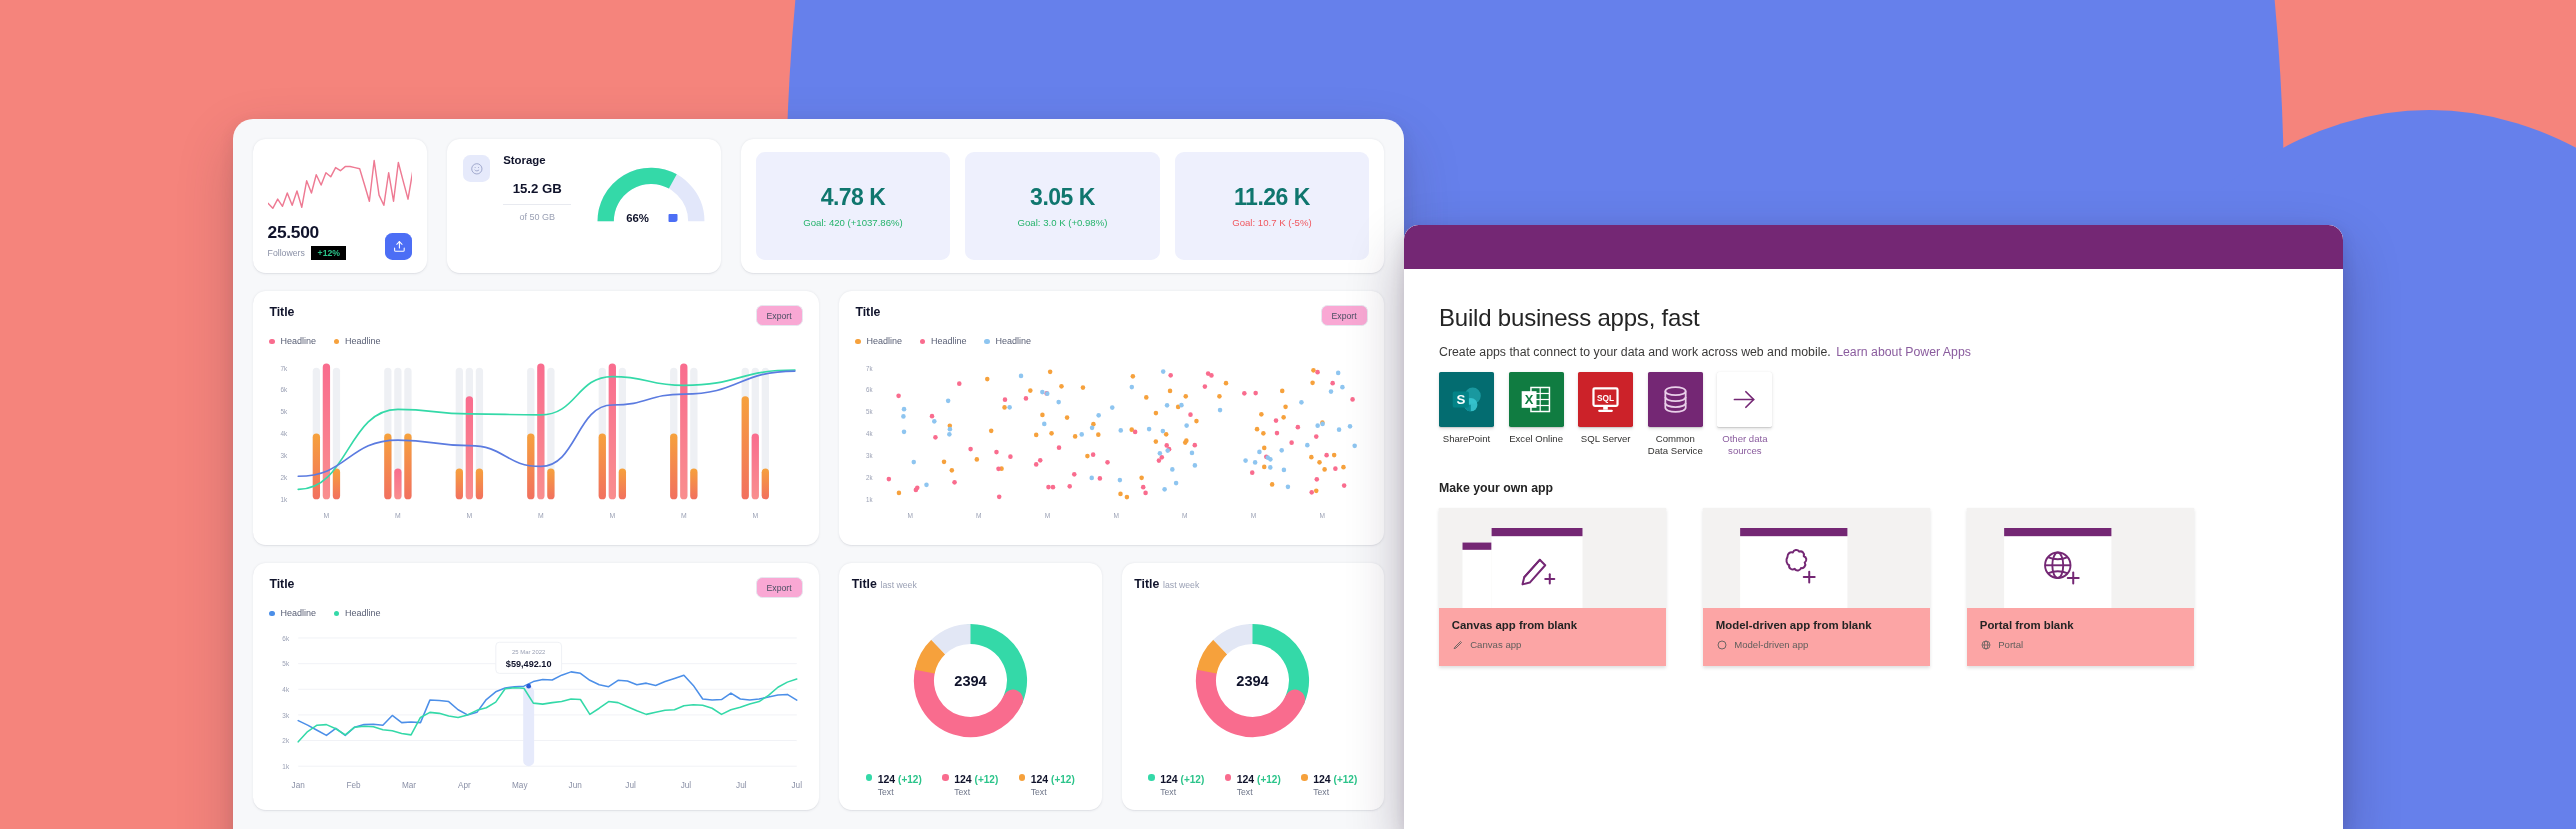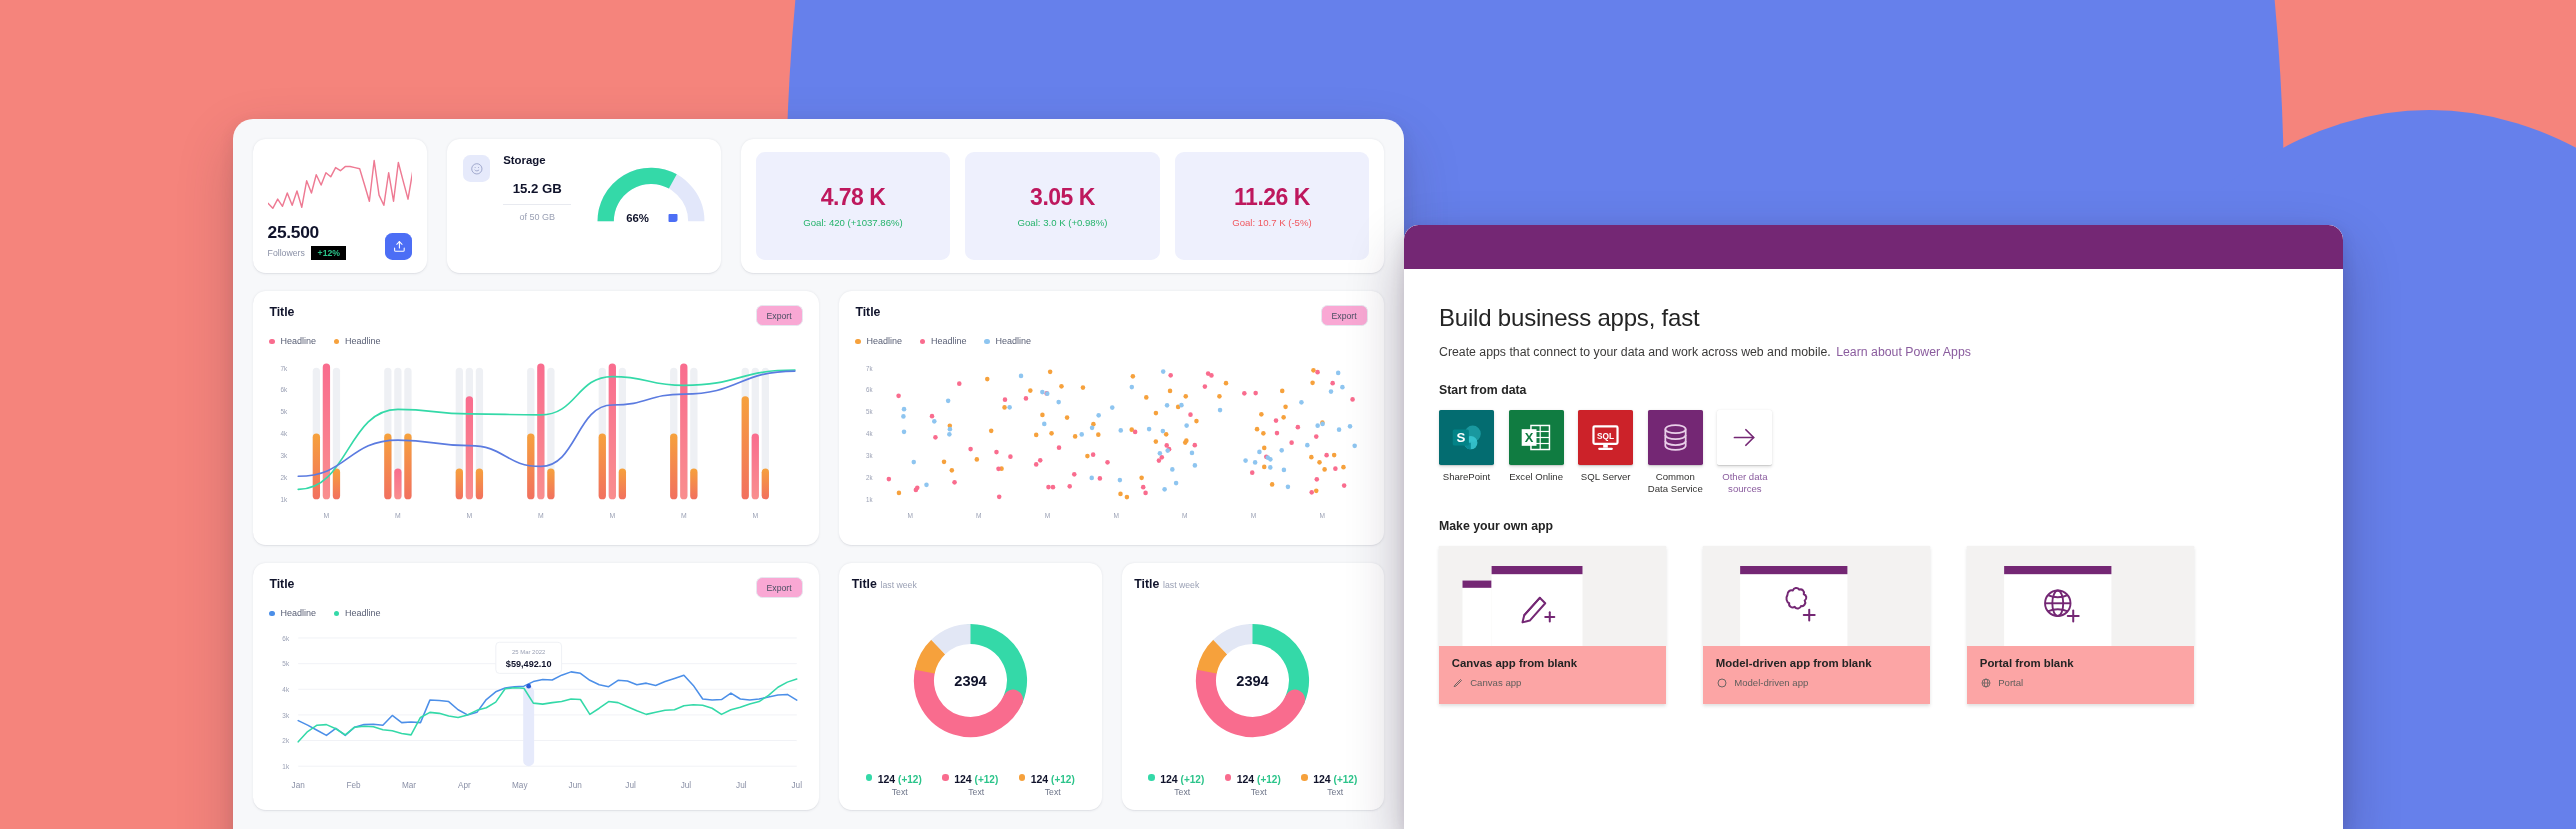--- a/index.html
+++ b/index.html
@@ -76,21 +76,21 @@
   .gauge-pct-num { font-size: 11.4px; font-weight: 700; color: #10132B; }
   .gauge-flag { width: 8.2px; height: 8.2px; background: #4C6EF5; border-radius: 0.9px 0.9px 2.7px 0.9px; }
 
   
   .kpi-card { flex: 1; padding: 12.8px 14.6px; display: flex; gap: 14.6px; }
   .kpi-tile {
     flex: 1; background: #EEF0FD; border-radius: 9px;
     display: flex; flex-direction: column; align-items: center; justify-content: center;
     padding: 12.8px 5.5px;
   }
-  .kpi-value { font-size: 23px; font-weight: 700; color: #be185d; letter-spacing: -0.5px; }
+  .kpi-value { font-size: 23px; font-weight: 700; color: #0f766e; letter-spacing: -0.5px; }
   .kpi-goal { font-size: 9.6px; margin-top: 5.5px; }
   .kpi-goal.up { color: #25B36B; }
   .kpi-goal.down { color: #F0585F; }
 
   
   .chart-card { padding: 14.6px 16.4px 9px; display: flex; flex-direction: column; }
   .chart-head { display: flex; align-items: flex-start; justify-content: space-between; }
   .chart-title { font-size: 12.3px; font-weight: 700; color: #10132B; }
   .chart-title .sub { font-size: 8.7px; font-weight: 400; color: #9AA0B4; margin-left: 3.7px; }
   .export-btn {
@@ -101,21 +101,21 @@
   }
   .legend { display: flex; gap: 18px; margin-top: 10px; }
   .legend-item { display: flex; align-items: center; gap: 5.5px; }
   .legend-dot { width: 5.5px; height: 5.5px; border-radius: 50%; }
   .legend-label { font-size: 9px; color: #5A6076; }
   .plot { flex: 1; margin-top: 9px; }
 
   .combo-card { width: 566px; height: 254px; }
   .scatter-card { flex: 1; height: 254px; }
   .line-card { width: 566px; height: 247px; }
-  .donut-card { flex: 1; height: 247px; padding: 14.6px 12.8px 7.3px; text-align: center; }
+  .donut-card { flex: 1; height: 247px; padding: 14.6px 12.8px 7.3px; }
 
   .donut-plot { flex: 1; display: flex; align-items: center; justify-content: center; }
   .donut-legend { display: flex; justify-content: space-around; padding: 0 3.7px 5.5px; }
   .dl-item { display: flex; gap: 5.5px; }
   .dl-dot { width: 6.4px; height: 6.4px; border-radius: 50%; margin-top: 4.6px; flex: 0 0 auto; }
   .dl-l1 { font-size: 10.5px; font-weight: 700; color: #10132B; }
   .dl-l1 em { font-style: normal; font-size: 10px; font-weight: 600; color: #2BC48A; }
   .dl-l2 { font-size: 8.7px; color: #6D7488; margin-top: 1px; }
 
   
@@ -786,21 +786,20 @@
 </div>
 
 <div id="powerapps">
   <div class="pa-header"></div>
   <div class="pa-body">
     <div class="pa-h1">Build business apps, fast</div>
     <div class="pa-sub">
       <span>Create apps that connect to your data and work across web and mobile.</span><span class="pa-link">Learn about Power Apps</span>
     </div>
 
-    <div class="pa-section-title">Start from data</div>
     <div class="ds-row">
 
       <div class="ds-item">
         <div class="ds-tile" style="background:#036C70">
           <svg width="38" height="38" viewBox="0 0 40 40">
             <circle cx="26" cy="16.5" r="8.5" fill="#1A9BA1" opacity=".95"></circle>
             <circle cx="24" cy="26" r="7" fill="#37C6D0" opacity=".9"></circle>
             <path d="M17 26a7 7 0 0 0 7 7v-7z" fill="#0B8C96"></path>
             <rect x="5" y="12" width="17" height="17" rx="1.6" fill="#038387"></rect>
             <text x="13.5" y="25" font-family="Liberation Sans, sans-serif" font-size="14" font-weight="700" fill="#fff" text-anchor="middle">S</text>

